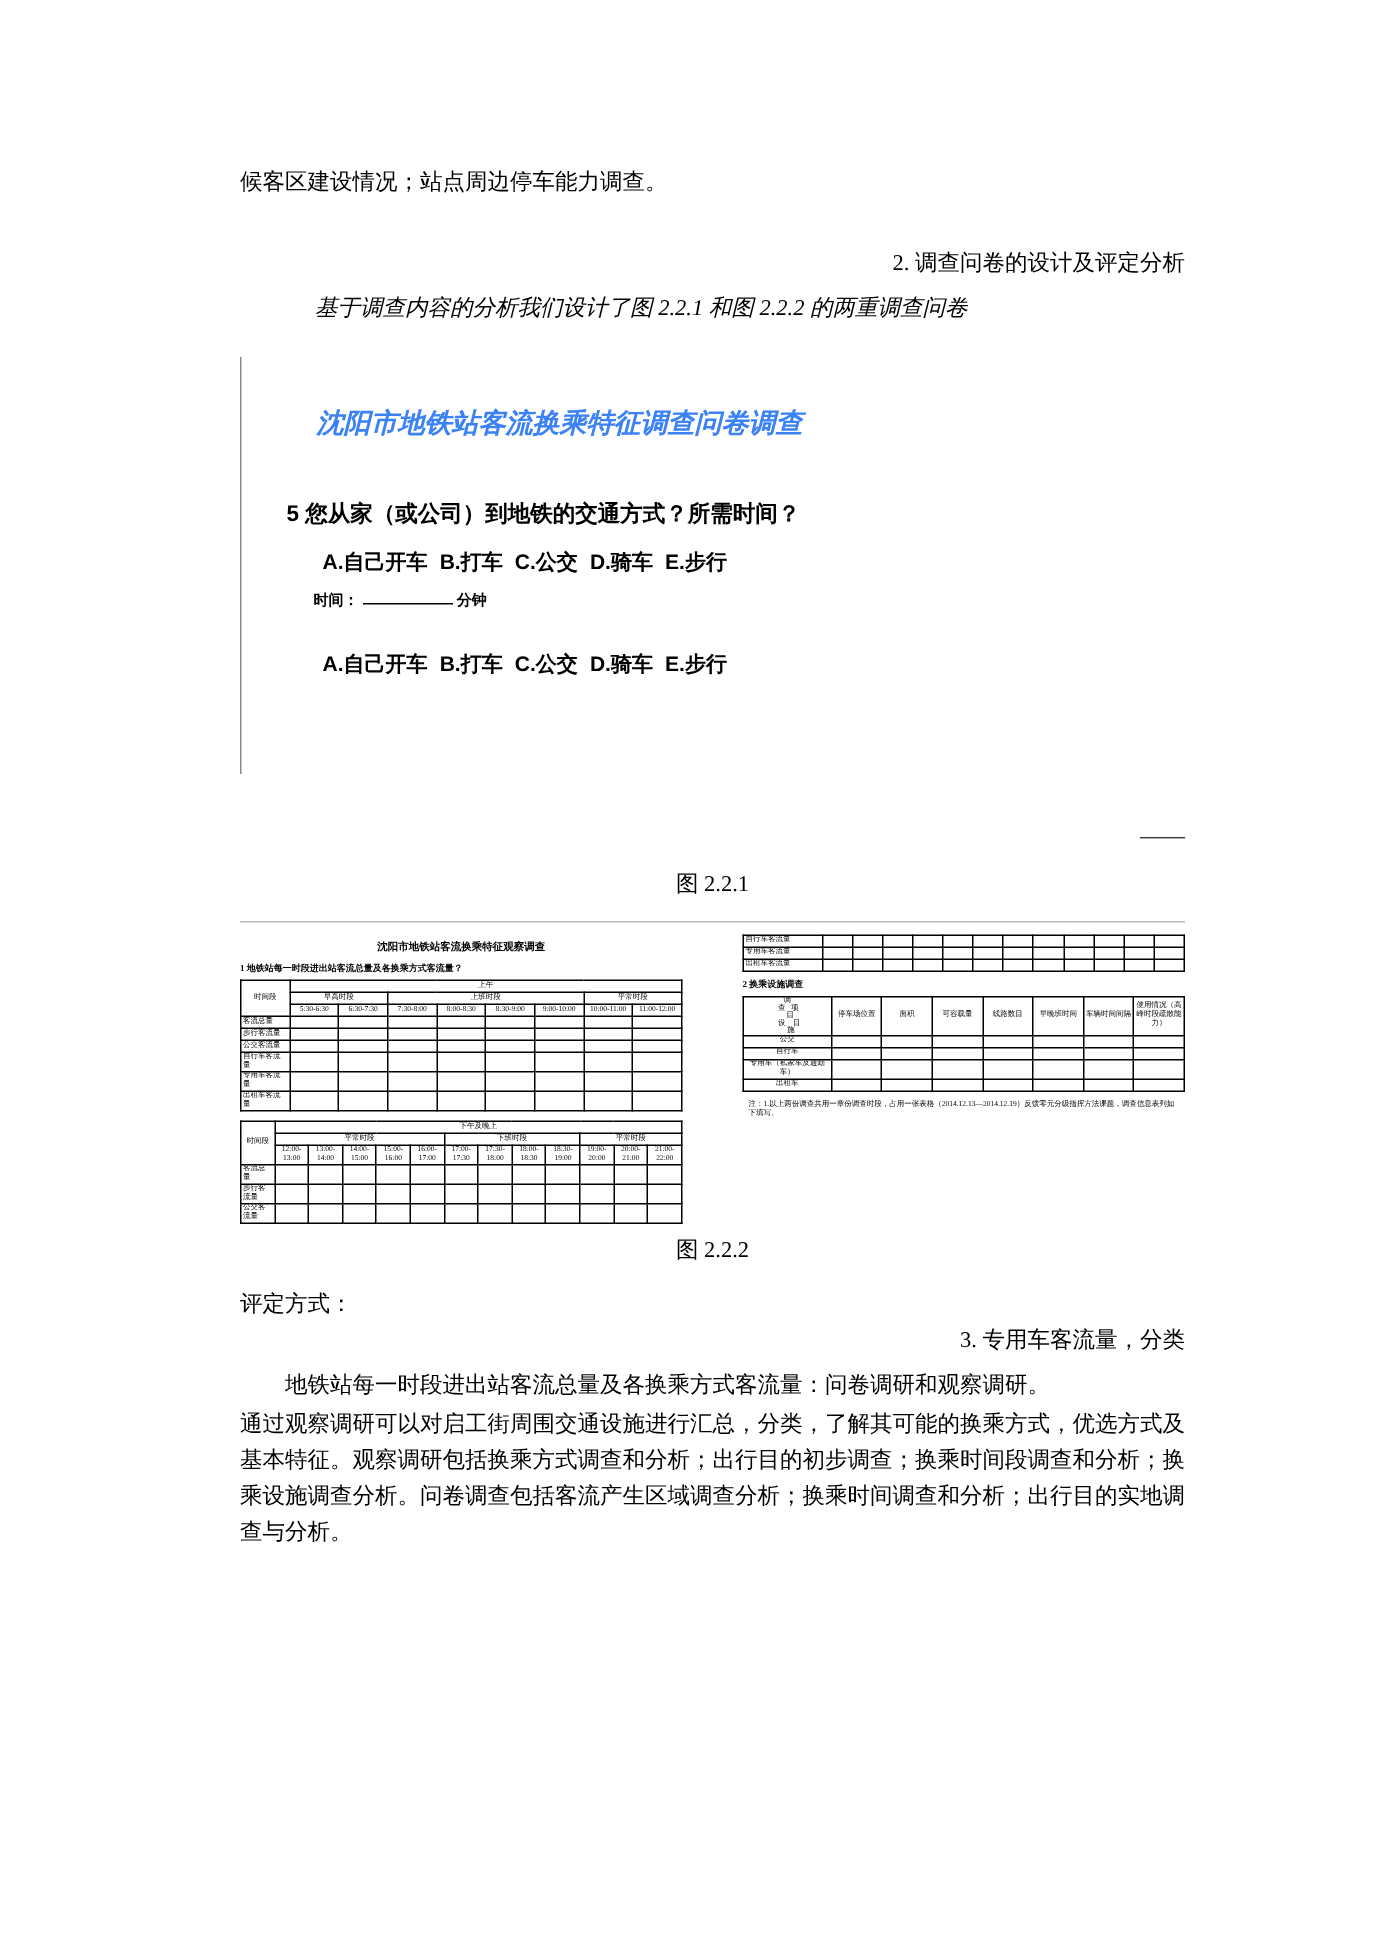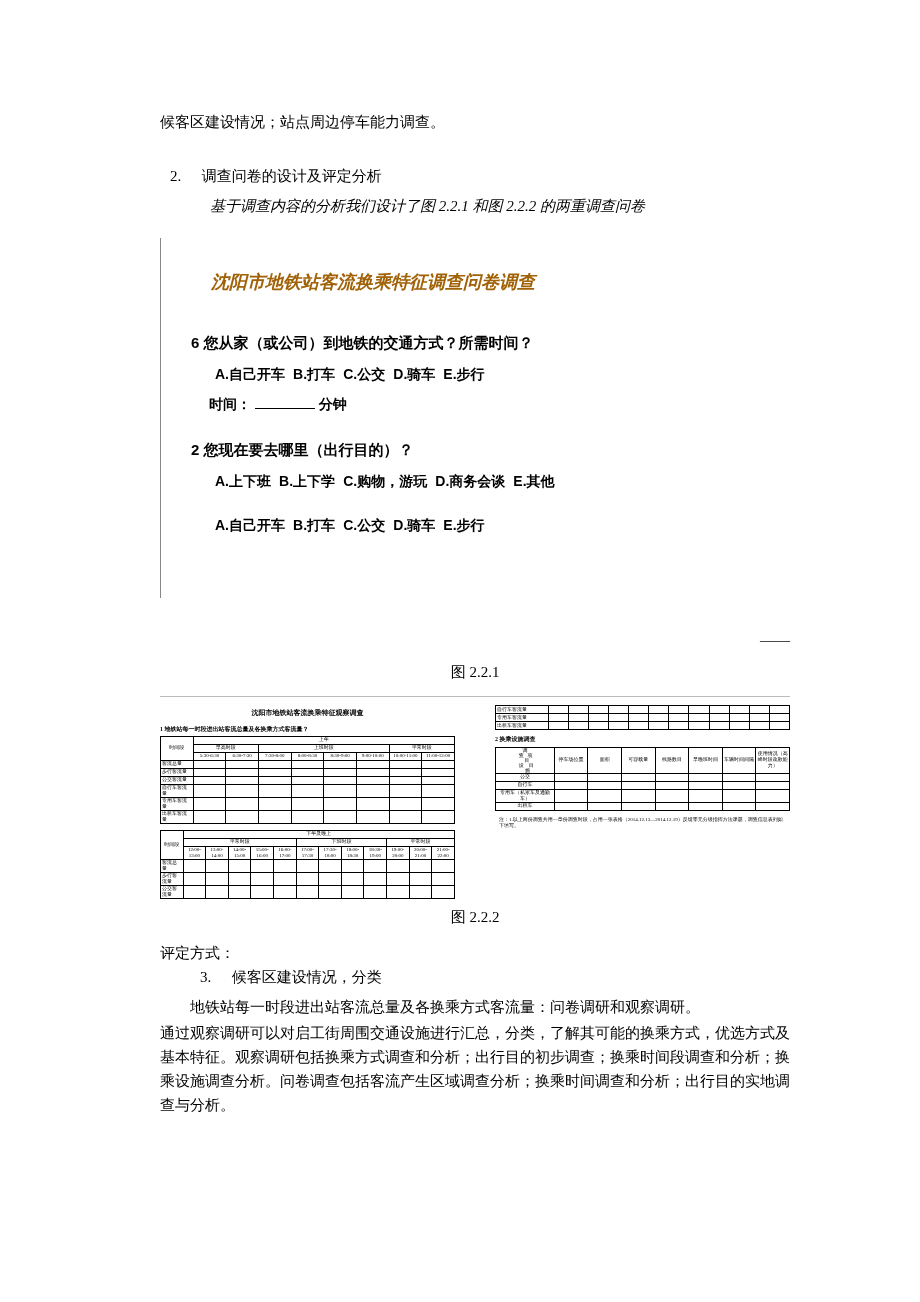--- a/index.html
+++ b/index.html
@@ -6,33 +6,33 @@
     body {
       font-family: "SimSun", "宋体", serif;
       background: #fff;
       width: 920px;
       padding: 110px 130px 60px 160px;
       font-size: 15px;
       line-height: 1.6;
       color: #000;
     }
     .intro-line { margin-bottom: 30px; }
-    .numbered-item { margin-left: 10px; margin-bottom: 6px; }
+    .numbered-item { margin-left: 10px; margin-bottom: 6px; text-align: right; }
     .numbered-item .num { display: inline-block; width: 28px; }
     .indent-para { margin-left: 50px; font-style: italic; }
     .survey-box {
       border-left: 1px solid #888;
       padding: 30px 0 40px 30px;
       margin-top: 20px;
     }
     .survey-title {
       font-family: "SimHei", "黑体", sans-serif;
       font-weight: bold;
       font-size: 18px;
-      color: #a16207;
+      color: #3b82f6;
       margin-left: 20px;
       margin-bottom: 34px;
       font-style: italic;
     }
     .q-block { margin-bottom: 22px; }
     .q-head {
       font-family: "SimHei", "黑体", sans-serif;
       font-weight: bold;
       font-size: 15px;
       margin-bottom: 8px;
@@ -40,21 +40,21 @@
     .q-options {
       font-family: "SimHei", "黑体", sans-serif;
       font-weight: bold;
       font-size: 14px;
       margin-left: 24px;
       word-spacing: 0.3em;
     }
     .time-line {
       font-family: "SimHei", "黑体", sans-serif;
       font-weight: bold;
-      font-size: 14px;
+      font-size: 10px;
       margin-left: 18px;
       margin-top: 8px;
     }
     .blank-line {
       display: inline-block;
       border-bottom: 1px solid #000;
       width: 60px;
       vertical-align: baseline;
     }
     .dash-sep { text-align: right; margin: 30px 0 8px 0; font-family: serif; }
@@ -109,33 +109,29 @@
 <div class="numbered-item">
   <span class="num">2.</span>
   <span>调查问卷的设计及评定分析</span>
 </div>
 <div class="indent-para">基于调查内容的分析我们设计了图 2.2.1 和图 2.2.2 的两重调查问卷</div>
 
 <div class="survey-box">
   <div class="survey-title">沈阳市地铁站客流换乘特征调查问卷调查</div>
 
   <div class="q-block">
-    <div class="q-head">6  您从家（或公司）到地铁的交通方式？所需时间？</div>
+    <div class="q-head">5  您从家（或公司）到地铁的交通方式？所需时间？</div>
     <div class="q-options">A.自己开车   B.打车   C.公交   D.骑车   E.步行</div>
     <div class="time-line">
       <span>时间：</span>
       <span class="blank-line"></span>
       <span>分钟</span>
     </div>
   </div>
 
-  <div class="q-block">
-    <div class="q-head">2  您现在要去哪里（出行目的）？</div>
-    <div class="q-options">A.上下班  B.上下学  C.购物，游玩  D.商务会谈  E.其他</div>
-  </div>
 
   <div class="q-block">
     <div class="q-options">A.自己开车   B.打车   C.公交   D.骑车   E.步行</div>
   </div>
 </div>
 
 <div class="dash-sep">——</div>
 <div class="fig-caption">图 2.2.1</div>
 
 <hr class="hr-thin">
@@ -423,17 +419,17 @@
     <div class="mini-note">注：1.以上两份调查共用一章份调查时段，占用一张表格（2014.12.13—2014.12.19）反馈零元分级指挥方法课题，调查信息表列如下填写。</div>
   </div>
 </div>
 
 <div class="fig-caption">图 2.2.2</div>
 
 <div class="eval-line">评定方式：</div>
 
 <div class="numbered-item" style="margin-left:40px">
   <span class="num">3.</span>
-  <span>候客区建设情况，分类</span>
+  <span>专用车客流量，分类</span>
 </div>
 
 <div class="body-para">地铁站每一时段进出站客流总量及各换乘方式客流量：问卷调研和观察调研。</div>
 <div class="body-para-noindent">通过观察调研可以对启工街周围交通设施进行汇总，分类，了解其可能的换乘方式，优选方式及基本特征。观察调研包括换乘方式调查和分析；出行目的初步调查；换乘时间段调查和分析；换乘设施调查分析。问卷调查包括客流产生区域调查分析；换乘时间调查和分析；出行目的实地调查与分析。</div>
 
 </body></html>

